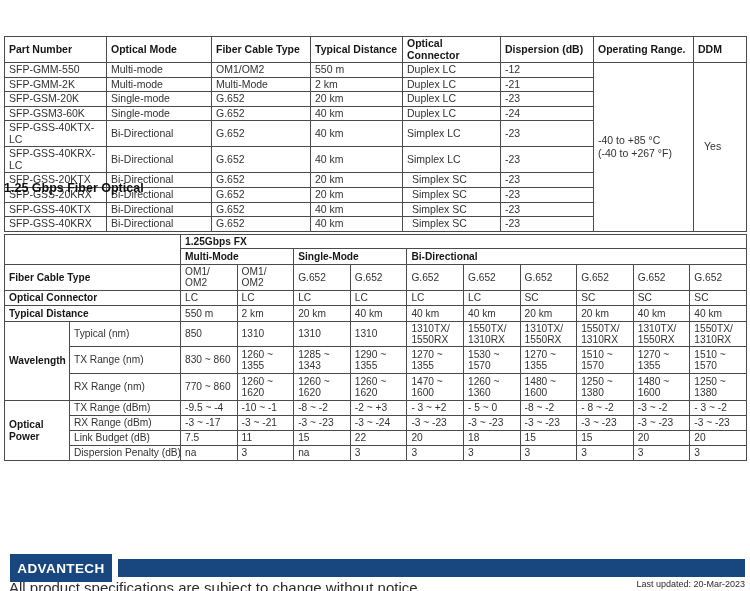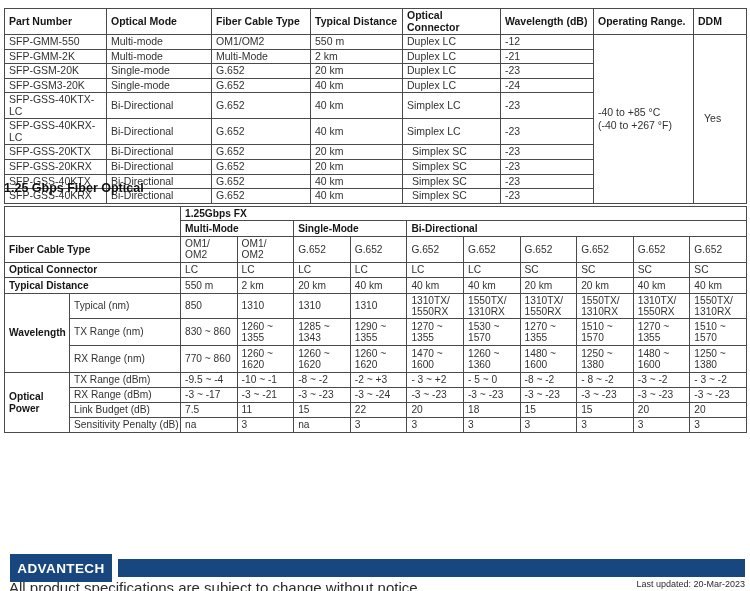--- a/index.html
+++ b/index.html
@@ -1,19 +1,19 @@
 <!DOCTYPE html>
 <html><head>
 <meta charset="utf-8">
 <style>
   html,body { margin:0; padding:0; background:#fff; }
   .page { position:relative; width:750px; height:591px; background:#fff;
           font-family:"Liberation Sans", sans-serif; color:#303030; overflow:hidden; }
 
-  table.t { border-collapse:collapse; table-layout:fixed; }
+  table.t { border-collapse:collapse; table-layout:fixed;margin-top:28px; }
   table.t td, table.t th { border:1px solid #4a4a4a; font-size:10.5px; font-weight:normal;
           color:#323232; padding:1px 4px; vertical-align:middle; text-align:left;
           overflow:hidden; line-height:1.1; }
   table.t th { font-weight:bold; color:#161616; }
   .ctr { text-align:right; }
   .v { white-space:pre-line; }
   .nw { white-space:nowrap; }
 
   #t1 { position:absolute; left:4px; top:8px; width:742px; }
   #t1 thead tr { height:17px; }
@@ -49,21 +49,21 @@
         <col style="width:100px">
         <col style="width:53px">
     </colgroup>
     <thead>
       <tr>
         <th>Part Number</th>
         <th>Optical Mode</th>
         <th>Fiber Cable Type</th>
         <th>Typical Distance</th>
         <th>Optical Connector</th>
-        <th>Wavelength (dB)</th>
+        <th>Dispersion (dB)</th>
         <th>Operating Range.</th>
         <th>DDM</th>
       </tr>
     </thead>
     <tbody>
       <tr>
         <td>SFP-GMM-550</td>
         <td>Multi-mode</td>
         <td>OM1/OM2</td>
         <td>550 m</td>
@@ -83,21 +83,21 @@
       </tr>
       <tr>
         <td>SFP-GSM-20K</td>
         <td>Single-mode</td>
         <td>G.652</td>
         <td>20 km</td>
         <td>Duplex LC</td>
         <td>-23</td>
       </tr>
       <tr>
-        <td>SFP-GSM3-20K</td>
+        <td>SFP-GSM3-60K</td>
         <td>Single-mode</td>
         <td>G.652</td>
         <td>40 km</td>
         <td>Duplex LC</td>
         <td>-24</td>
       </tr>
       <tr>
         <td>SFP-GSS-40KTX-LC</td>
         <td>Bi-Directional</td>
         <td>G.652</td>
@@ -312,21 +312,21 @@
         <td>15</td>
         <td>22</td>
         <td>20</td>
         <td>18</td>
         <td>15</td>
         <td>15</td>
         <td>20</td>
         <td>20</td>
       </tr>
       <tr class="h15">
-        <td class="nw">Sensitivity Penalty (dB)</td>
+        <td class="nw">Dispersion Penalty (dB)</td>
         <td>na</td>
         <td>3</td>
         <td>na</td>
         <td>3</td>
         <td>3</td>
         <td>3</td>
         <td>3</td>
         <td>3</td>
         <td>3</td>
         <td>3</td>

